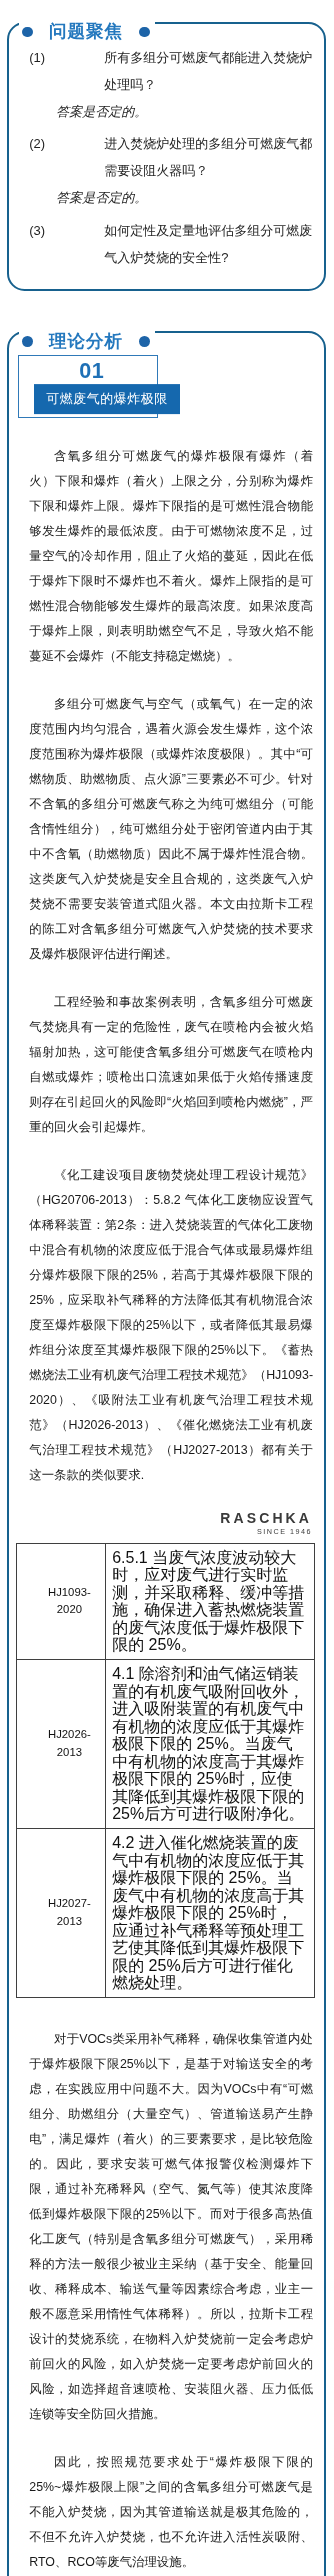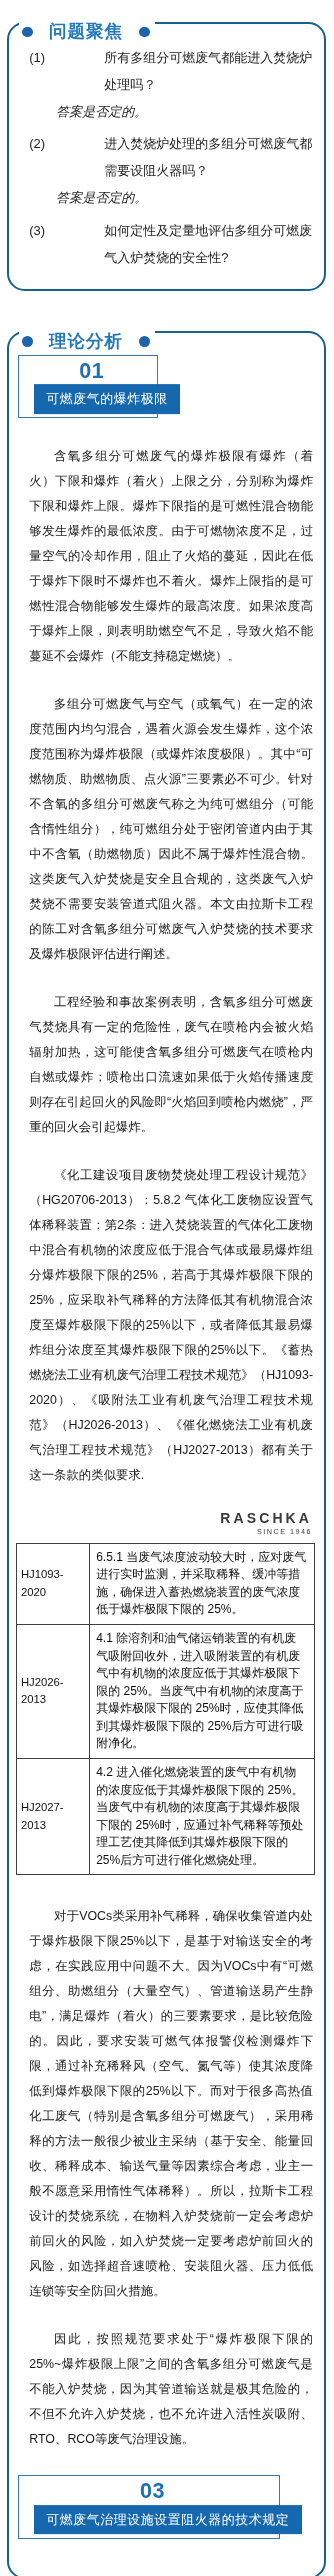--- a/index.html
+++ b/index.html
@@ -110,28 +110,28 @@
   
   .std-table {
     border-collapse: collapse;
     width: calc(100% + 15.5px);
     margin-left: -13.4px;
     table-layout: fixed;
     margin-bottom: 29px;
   }
   .std-table td {
     border: 1px solid #3f3f3f;
-    font-size: 12px;
+    font-size: 16px;
     line-height: 17.5px;
     padding: 5.2px 6.2px;
     vertical-align: middle;
     color: #111111;
     text-align: left;
   }
-  td.std-code { width: 65px; font-size: 11.3px; padding-left: 4px; padding-right: 3.1px; }
+  td.std-code { width: 65px; font-size: 11.3px; padding-left: 20px; padding-right: 3.1px; text-align: center; }
 </style>
 </head>
 <body>
 
 <div class="page">
 
   <section class="frame-box focus-box">
     <div class="frame-title">
       <span class="dot"></span>
       <span class="frame-title-text">问题聚焦</span>

